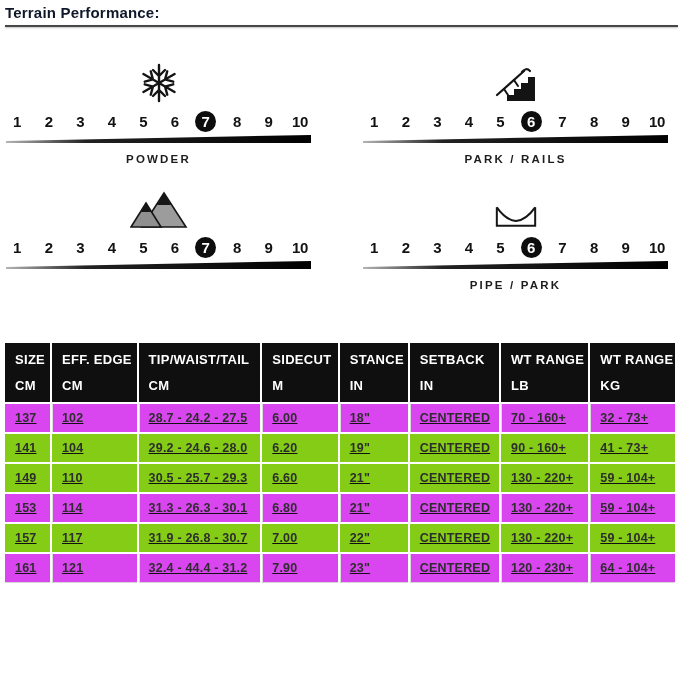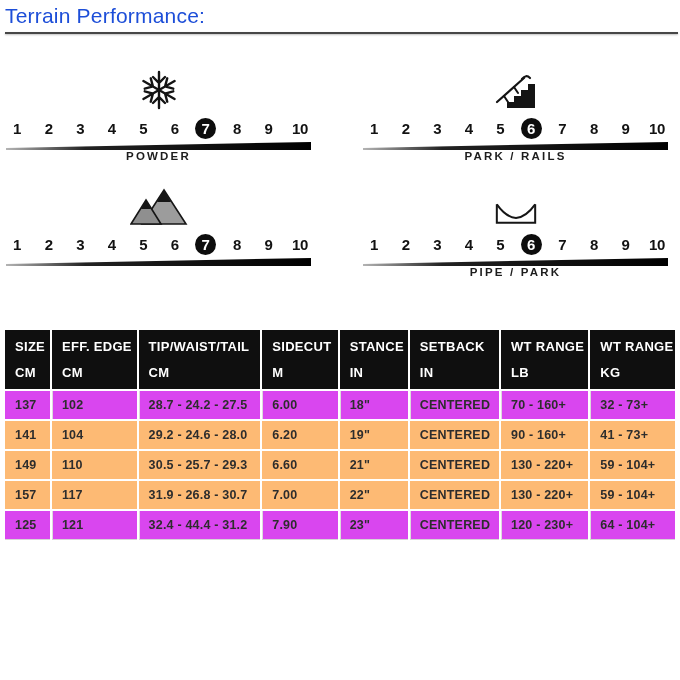--- a/index.html
+++ b/index.html
@@ -3,21 +3,21 @@
 <meta charset="utf-8">
 <style>
   html,body { margin:0; padding:0; }
   body {
     width:680px; height:680px; background:#ffffff;
     font-family:"Liberation Sans", sans-serif; color:#111;
     overflow:hidden;
   }
   
   .title-wrap { padding:4px 2px 0 5px; }
-  .page-title { font-size:21px; font-weight:normal; color:#1d4ed8; letter-spacing:.2px; padding-bottom:4px; }
+  .page-title { font-size:15px; font-weight:bold; color:#0f172a; letter-spacing:.2px; padding-bottom:4px; }
   .title-rule { height:2px; background:#474747; box-shadow:0 1px 2px rgba(0,0,0,.25); }
 
   
   .scales {
     display:grid; grid-template-columns:1fr 1fr;
     column-gap:52px; row-gap:22px;
     margin:34px 12px 0 6px;
   }
   .icon-slot { height:42px; display:flex; align-items:flex-end; justify-content:center; margin-bottom:7px; }
   .nums { display:flex; justify-content:space-between; align-items:center; height:22px; }
@@ -31,43 +31,44 @@
     min-width:21px; width:21px; height:21px; line-height:21px;
     letter-spacing:0;
   }
   .wedge {
     height:8px; margin-top:3px;
     background:linear-gradient(90deg,#b4b4b4,#222 26%,#000);
     clip-path:polygon(0 74%, 100% 0, 100% 100%, 0 100%);
   }
   .scale-label {
     text-align:center; font-weight:bold; font-size:11.5px;
-    letter-spacing:2.2px; color:#1d1d1d; 
+    letter-spacing:2.2px; color:#1d1d1d; margin-top:10px;
   }
 
   
   table.spec {
     width:calc(100% - 6px); margin:50px 3px 0 3px;
     border-collapse:separate; border-spacing:2px;
     table-layout:fixed;
+    text-decoration:underline;
   }
   .spec th {
     background:#0f0f0f; color:#ffffff; text-align:left;
     padding:9px 4px 9px 10px; font-size:13px; font-weight:bold;
     vertical-align:top;
   }
   .spec th .cname { display:block; margin-bottom:11px; letter-spacing:.3px; white-space:nowrap; }
   .spec th .cunit { display:block; letter-spacing:.3px; }
   .spec td {
     padding:7px 4px 7px 10px; font-size:12.5px; font-weight:bold;
     color:#2d2d2d; letter-spacing:.2px; white-space:nowrap;
     background:#d946ef;
   }
   .spec td + td { box-shadow:inset 1px 0 0 #dcdcdc; }
-  .spec tbody tr.alt td { background:#fdba74; box-shadow:none; }
+  .spec tbody tr.alt td { background:#84cc16; box-shadow:none; }
   .spec tbody tr:last-child td { border-bottom:1px solid #d6d6d6; }
 </style>
 </head>
 <body>
 
 <div class="title-wrap">
   <div class="page-title">Terrain Performance:</div>
   <div class="title-rule"></div>
 </div>
 
@@ -250,32 +251,42 @@
       <tr class="alt">
         <td>149</td>
         <td>110</td>
         <td>30.5 - 25.7 - 29.3</td>
         <td>6.60</td>
         <td>21"</td>
         <td>CENTERED</td>
         <td>130 - 220+</td>
         <td>59 - 104+</td>
       </tr>
+      <tr>
+        <td>153</td>
+        <td>114</td>
+        <td>31.3 - 26.3 - 30.1</td>
+        <td>6.80</td>
+        <td>21"</td>
+        <td>CENTERED</td>
+        <td>130 - 220+</td>
+        <td>59 - 104+</td>
+      </tr>
       <tr class="alt">
         <td>157</td>
         <td>117</td>
         <td>31.9 - 26.8 - 30.7</td>
         <td>7.00</td>
         <td>22"</td>
         <td>CENTERED</td>
         <td>130 - 220+</td>
         <td>59 - 104+</td>
       </tr>
       <tr>
-        <td>125</td>
+        <td>161</td>
         <td>121</td>
         <td>32.4 - 44.4 - 31.2</td>
         <td>7.90</td>
         <td>23"</td>
         <td>CENTERED</td>
         <td>120 - 230+</td>
         <td>64 - 104+</td>
       </tr>
     </tbody>
 </table>

